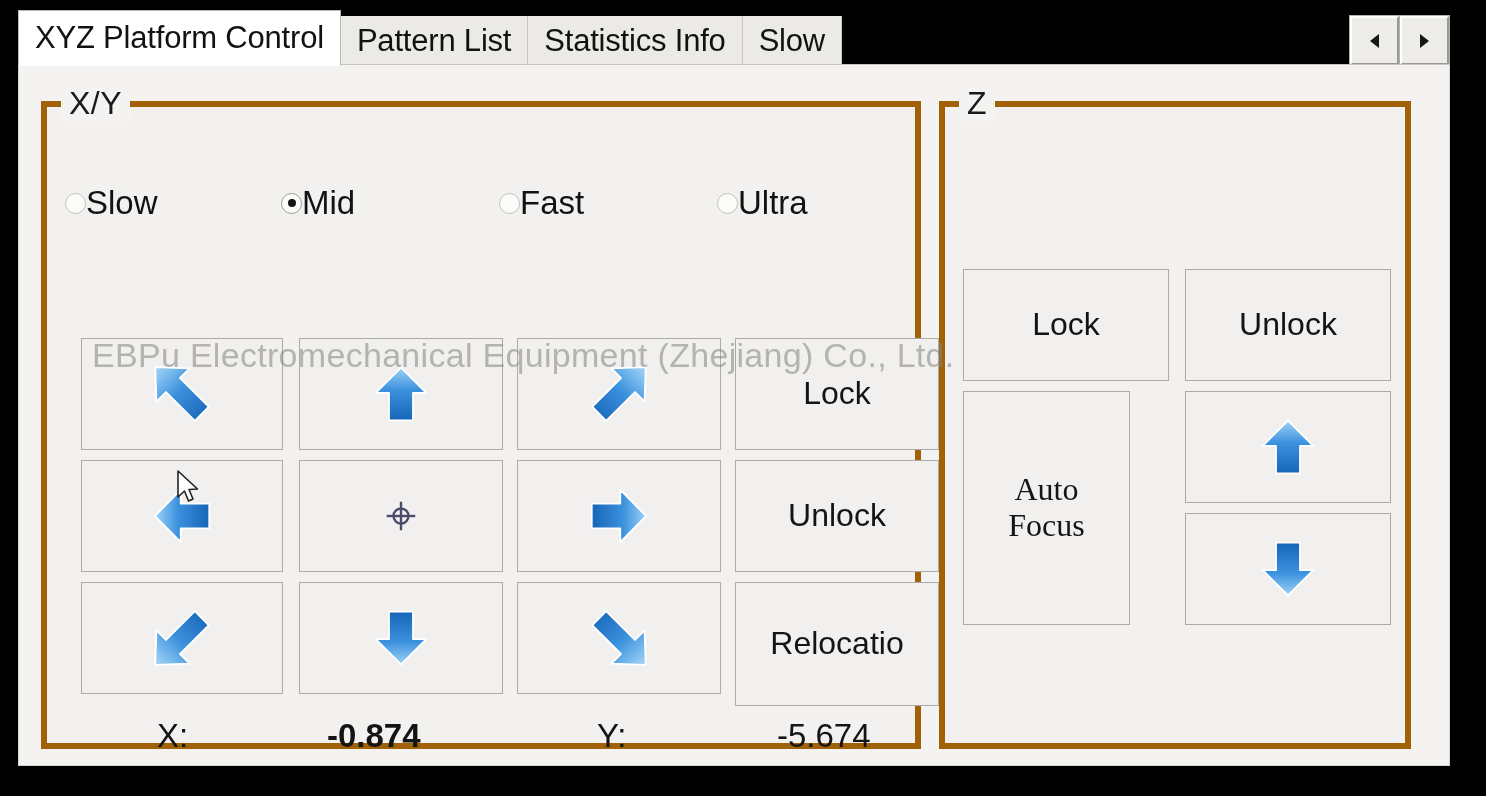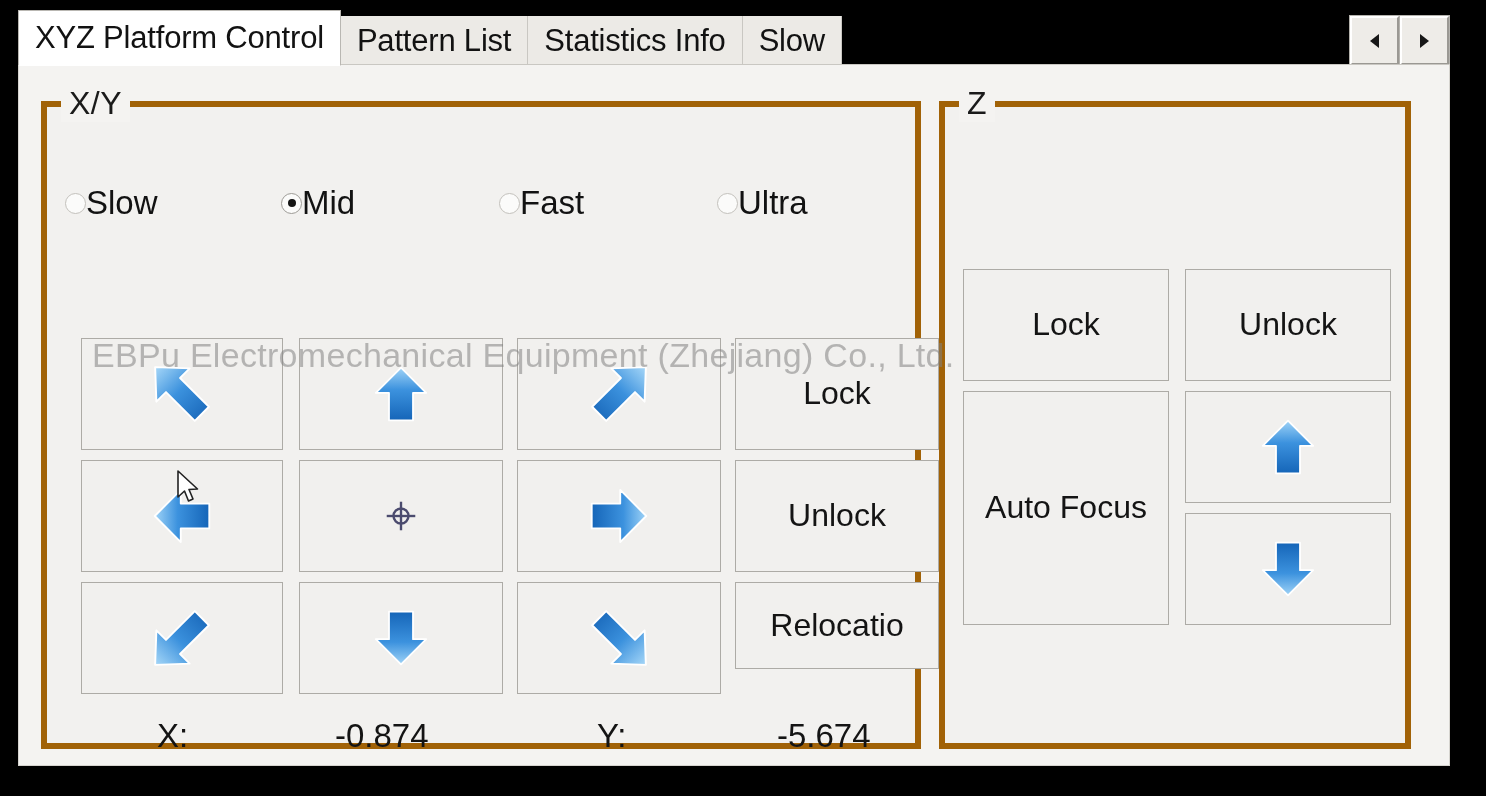--- a/index.html
+++ b/index.html
@@ -301,42 +301,42 @@
           <use href="#arrow-straight" width="60" height="62"></use>
         </svg>
       </div>
 
       <div class="btn" style="left:470px;top:475px;width:204px;height:112px;">
         <svg class="arrow" width="64" height="64" style="transform:scale(-1,-1)">
           <use href="#arrow-diag" width="64" height="64"></use>
         </svg>
       </div>
 
-      <div class="btn" style="left:688px;top:475px;width:204px;height:87px;">
+      <div class="btn" style="left:688px;top:475px;width:204px;height:124px;">
         <span>Relocatio</span>
       </div>
 
       <div class="coord" style="left:110px;top:610px;">X:</div>
-      <div class="coord" style="left:288px;top:610px;">-0.874</div>
+      <div class="coord" style="left:280px;top:610px;font-weight:bold;">-0.874</div>
       <div class="coord" style="left:550px;top:610px;">Y:</div>
       <div class="coord" style="left:730px;top:610px;">-5.674</div>
     </div>
 
     <div class="groupbox" id="gb-z">
       <div class="gb-legend">Z</div>
 
       <div class="btn" style="left:18px;top:162px;width:206px;height:112px;">
         <span>Lock</span>
       </div>
 
       <div class="btn" style="left:240px;top:162px;width:206px;height:112px;">
         <span>Unlock</span>
       </div>
 
-      <div class="btn multiline" style="left:18px;top:284px;width:206px;height:234px;padding:0 12px;">
+      <div class="btn multiline" style="left:18px;top:284px;width:167px;height:234px;padding:0 12px;font-family:Liberation Serif, serif;">
         <span>Auto Focus</span>
       </div>
 
       <div class="btn" style="left:240px;top:284px;width:206px;height:112px;">
         <svg class="arrow" width="60" height="62">
           <use href="#arrow-straight" width="60" height="62"></use>
         </svg>
       </div>
 
       <div class="btn" style="left:240px;top:406px;width:206px;height:112px;">

